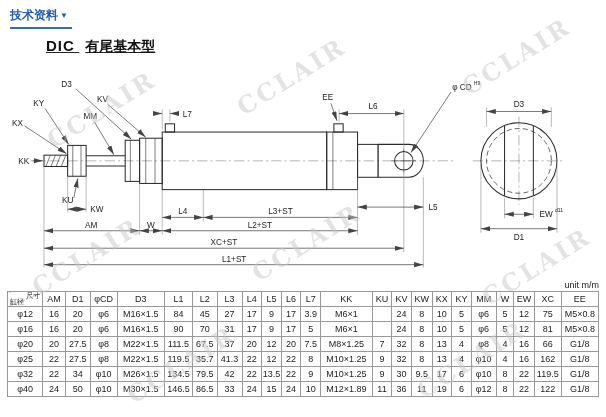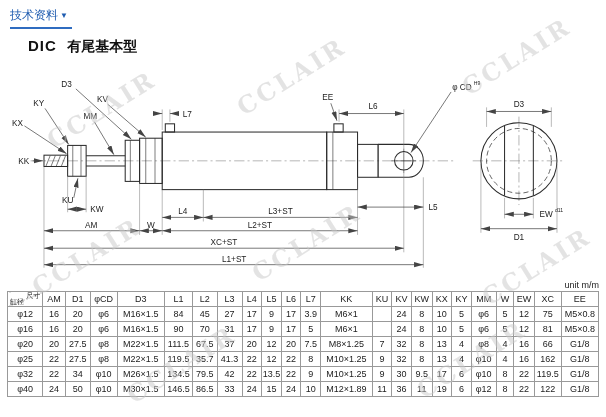--- a/index.html
+++ b/index.html
@@ -1,24 +1,24 @@
 <!DOCTYPE html>
 <html><head>
 <meta charset="utf-8">
 <style>
   * { margin:0; padding:0; box-sizing:border-box; }
   html,body { width:606px; height:417px; background:#fff; overflow:hidden; position:relative;
               font-family:"Liberation Sans","DejaVu Sans",sans-serif; color:#222; }
 
   .topbar { padding:5px 10px 0 10px; }
-  .breadcrumb { display:inline-block; color:#1f5cb0; font-size:12px; font-weight:normal;
+  .breadcrumb { display:inline-block; color:#1f5cb0; font-size:12px; font-weight:bold;
                 border-bottom:2px solid #2f6cc0; padding:0 4px 3px 0; cursor:pointer; }
   .breadcrumb .caret { font-size:8px; vertical-align:1px; margin-left:2px; }
 
-  .title-row { margin:8px 0 0 28px; }
+  .title-row { margin:8px 0 0 46px;text-decoration:underline; }
   .title-code { font-size:15px; font-weight:bold; color:#111; letter-spacing:1px; }
   .title-name { font-size:14px; font-weight:600; color:#111; margin-left:6px; }
 
   .drawing-wrap { margin:2px 0 0 8px; }
   svg text { font-family:"Liberation Sans","DejaVu Sans",sans-serif; }
   .part   { stroke:#2b2b2b; stroke-width:1; fill:none; }
   .thin   { stroke:#2b2b2b; stroke-width:.6; fill:none; }
   .cl     { stroke:#888; stroke-width:.6; fill:none; stroke-dasharray:10 3 2 3; }
   .ext    { stroke:#777; stroke-width:.5; }
   .dim    { stroke:#444; stroke-width:.7; fill:none; }

